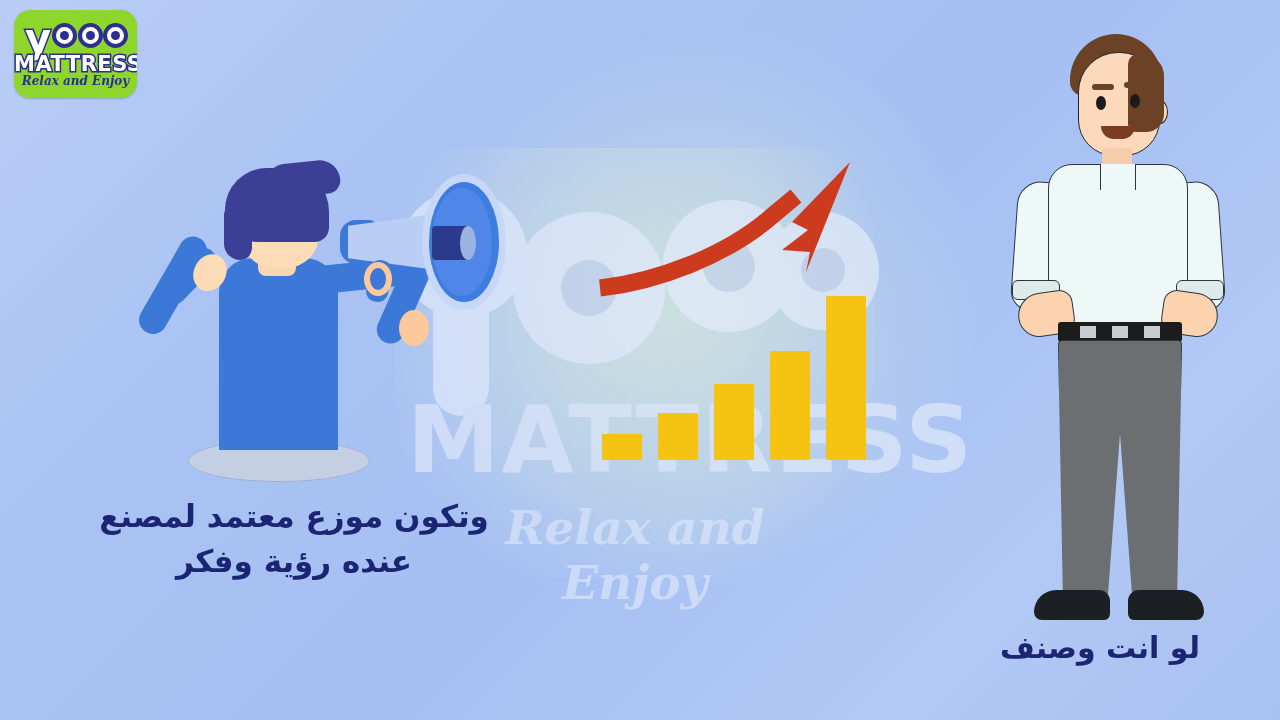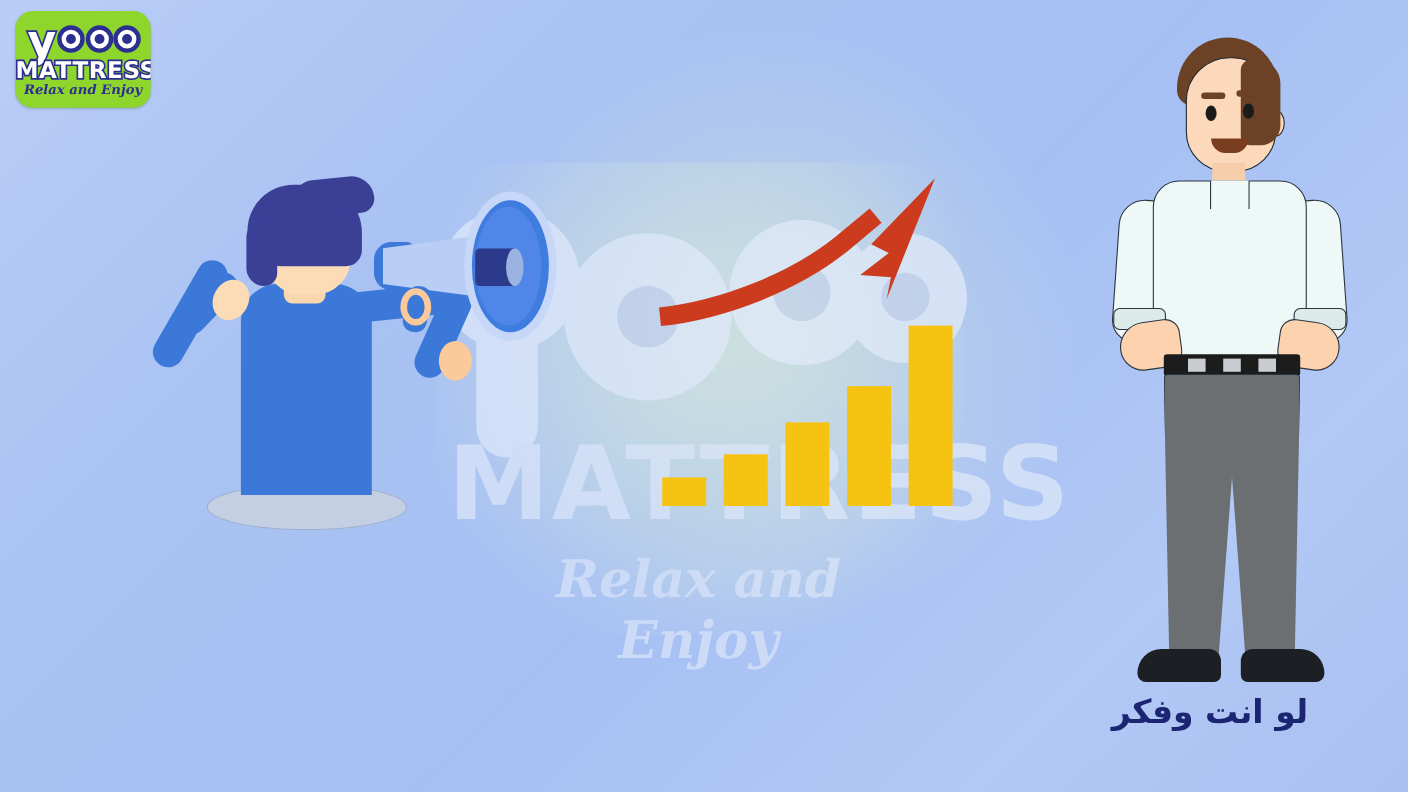--- a/index.html
+++ b/index.html
@@ -277,20 +277,22 @@
       <i style="left:22px;"></i>
         <i style="left:54px;"></i>
         <i style="left:86px;"></i>
     </div>
     <div class="r-pants"></div>
     <div class="r-shoeL"></div>
     <div class="r-shoeR"></div>
   </div>
 
   <div class="txt-left arabic">
+    <div>وتكون موزع معتمد لمصنع</div>
+    <div>عنده رؤية وفكر</div>
   </div>
 
 
   <div class="txt-right arabic">
-    <div>لو انت وفكر</div>
+    <div>لو انت وصنف</div>
   </div>
 
 </div>
 
 </body></html>

